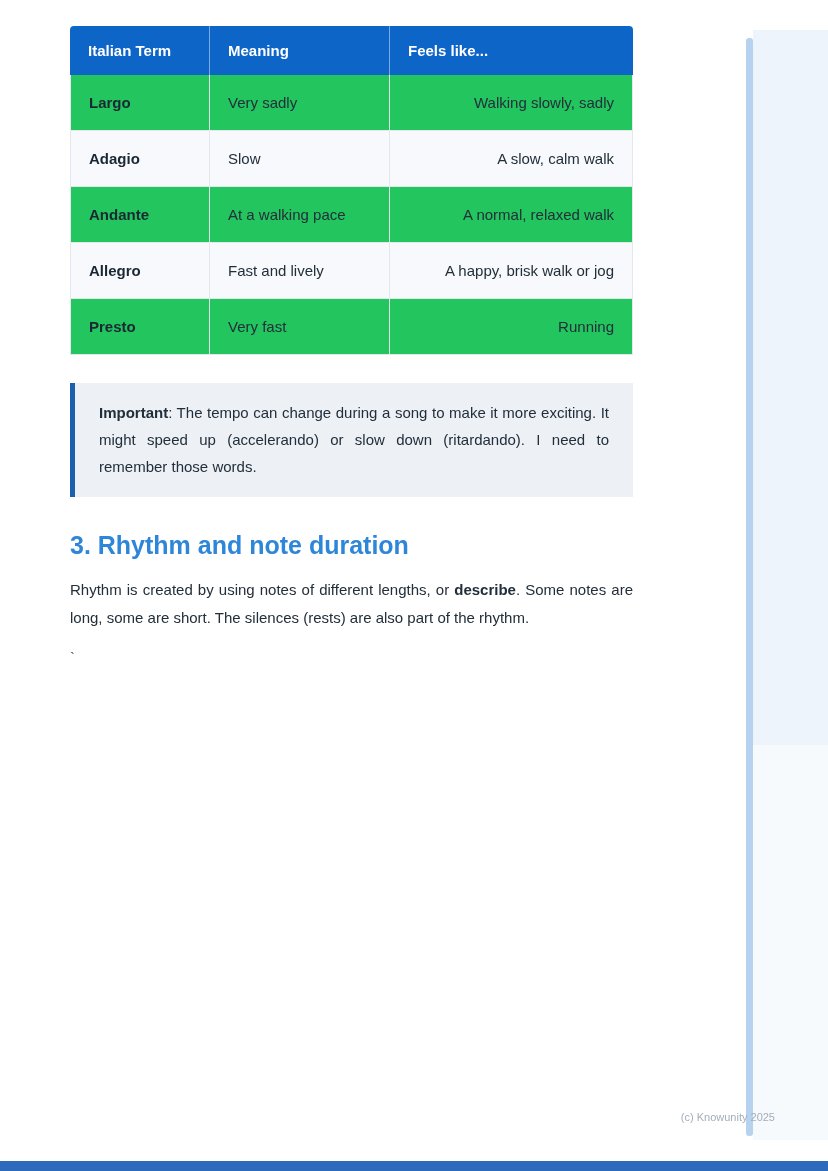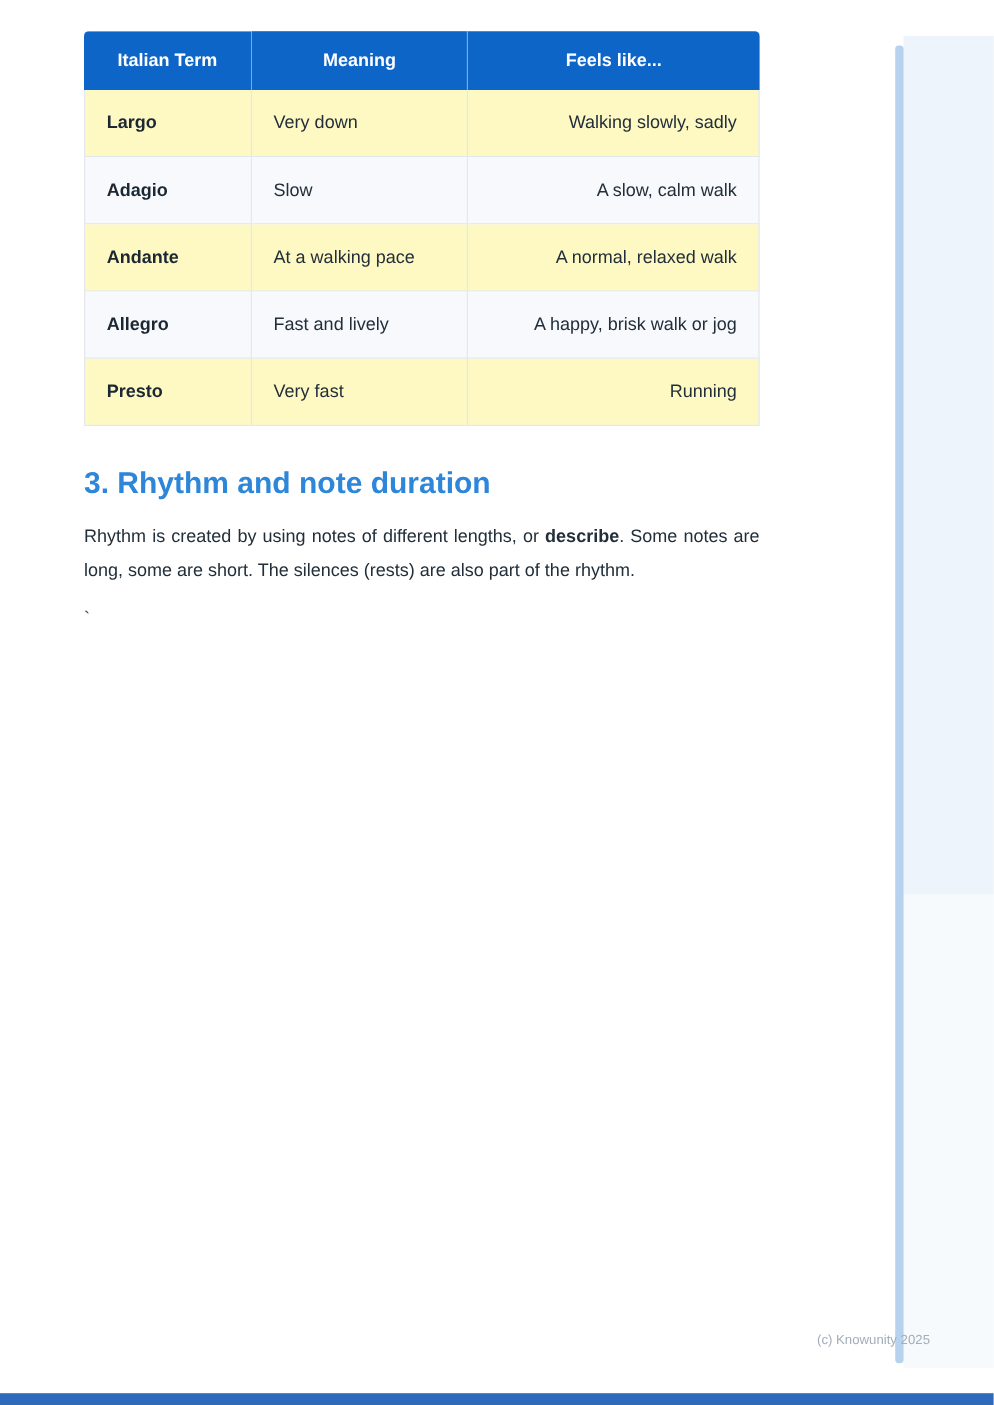--- a/index.html
+++ b/index.html
@@ -39,31 +39,31 @@
     width:563px;
     margin-top:26px;
     border-collapse:separate;
     border-spacing:0;
     font-size:15px;
   }
   table.tempo th{
     background:var(--table-header-bg);
     color:#ffffff;
     font-weight:bold;
-    text-align:center;
+    text-align:left;
     padding:16px 18px;
     border-right:1px solid rgba(255,255,255,0.45);
   }
   table.tempo th:first-child{border-top-left-radius:4px;}
   table.tempo th:last-child{border-top-right-radius:4px;border-right:none;}
   table.tempo td{
     padding:19px 18px;
     border-bottom:1px solid var(--border-light);
     border-right:1px solid var(--border-light);
-    background:#fef9c3;
+    background:#22c55e;
     vertical-align:middle;
   }
   table.tempo td:first-child{border-left:1px solid var(--border-light);font-weight:bold;color:#1b2733;}
   table.tempo td:last-child{border-right:1px solid var(--border-light);text-align:right;}
   table.tempo tbody tr:nth-child(even) td{background:#f7f9fc;}
   .col-term{width:140px;}
   .col-meaning{width:180px;}
   .col-feels{width:243px;}
   .callout{
     margin-top:28px;
@@ -146,21 +146,21 @@
     <thead>
       <tr>
         <th class="col-term">Italian Term</th>
         <th class="col-meaning">Meaning</th>
         <th class="col-feels">Feels like...</th>
       </tr>
     </thead>
     <tbody>
       <tr>
         <td>Largo</td>
-        <td>Very down</td>
+        <td>Very sadly</td>
         <td>Walking slowly, sadly</td>
       </tr>
       <tr>
         <td>Adagio</td>
         <td>Slow</td>
         <td>A slow, calm walk</td>
       </tr>
       <tr>
         <td>Andante</td>
         <td>At a walking pace</td>
@@ -172,20 +172,23 @@
         <td>A happy, brisk walk or jog</td>
       </tr>
       <tr>
         <td>Presto</td>
         <td>Very fast</td>
         <td>Running</td>
       </tr>
     </tbody>
   </table>
 
+  <div class="callout">
+    <p><strong>Important</strong><span>: The tempo can change during a song to make it more exciting. It might speed up (accelerando) or slow down (ritardando). I need to remember those words.</span></p>
+  </div>
 
   <h2 class="section-heading">3. Rhythm and note duration</h2>
 
   <p class="para"><span>Rhythm is created by using notes of different lengths, or </span><strong>describe</strong><span>. Some notes are long, some are short. The silences (rests) are also part of the rhythm.</span></p>
 
 
   <p class="stray">`</p>
 
 </div>
 

